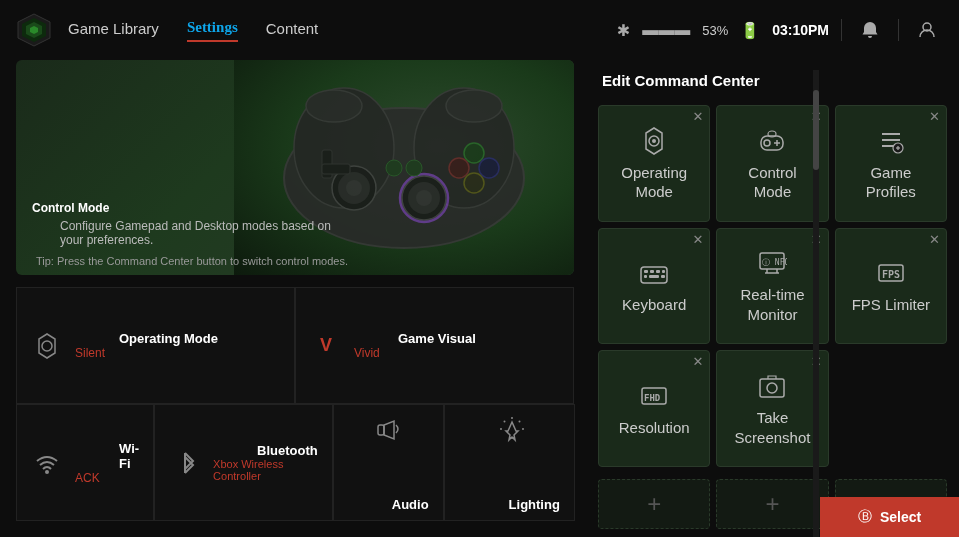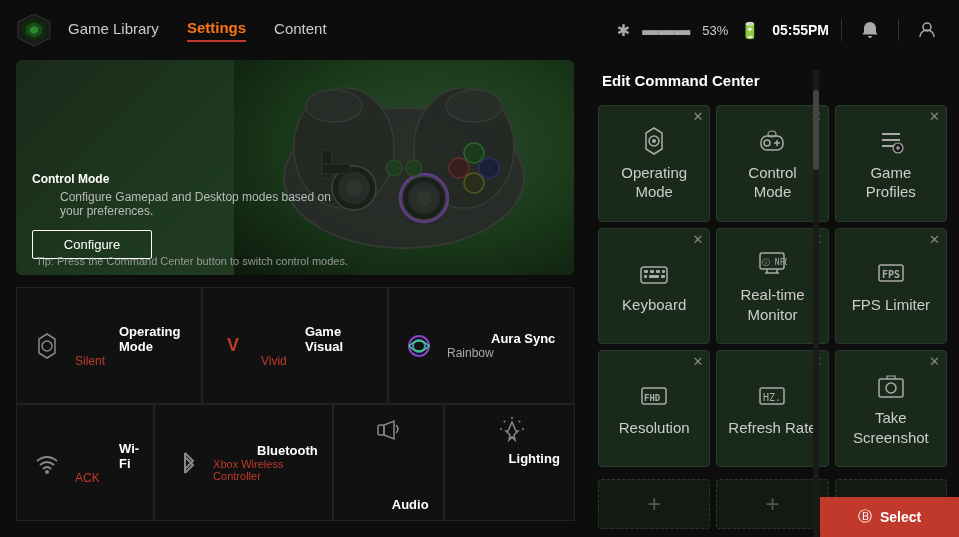--- a/index.html
+++ b/index.html
@@ -34,23 +34,24 @@
       align-items: center;
     }
     .nav-link {
       font-size: 15px;
       color: #ccc;
       cursor: pointer;
       text-decoration: none;
       padding-bottom: 4px;
     }
     .nav-link.active {
-      color: #f97316;
+      color: #0ea5e9;
       font-weight: 600;
       border-bottom: 2px solid #c0392b;
+      font-family: Liberation Serif, serif;
     }
     .nav-right {
       margin-left: auto;
       display: flex;
       align-items: center;
       gap: 12px;
       font-size: 13px;
       color: #ccc;
     }
     .nav-right .time { font-weight: 600; color: #fff; font-size: 14px; }
@@ -305,21 +306,21 @@
     <a class="nav-link">Game Library</a>
     <a class="nav-link active">Settings</a>
     <a class="nav-link">Content</a>
   </div>
 
   <div class="nav-right">
     <span style="font-size:16px;color:#aaa;">✱</span>
     <span style="font-size:16px;color:#aaa;">▬▬▬</span>
     <span>53%</span>
     <span style="font-size:16px;">🔋</span>
-    <span class="time">05:55PM</span>
+    <span class="time">03:10PM</span>
     <span style="width:1px;height:22px;background:#333;display:inline-block;"></span>
     <div class="nav-icon-btn">
       <svg width="20" height="20" viewBox="0 0 20 20">
           <path d="M10 2a6 6 0 0 1 6 6v4l1.5 2.5H2.5L4 12V8a6 6 0 0 1 6-6zm0 16a2 2 0 0 0 2-2H8a2 2 0 0 0 2 2z" fill="#aaa"></path>
         </svg>
     </div>
     <span style="width:1px;height:22px;background:#333;display:inline-block;"></span>
     <div class="nav-icon-btn">
       <svg width="20" height="20" viewBox="0 0 20 20">
           <circle cx="10" cy="7" r="4" fill="none" stroke="#aaa" stroke-width="1.5"></circle>
@@ -364,21 +365,20 @@
           <circle cx="150" cy="100" r="8" fill="#1e3a1e" stroke="#2a5a2a" stroke-width="1"></circle>
 
           <ellipse cx="70" cy="38" rx="28" ry="16" fill="#2a2a2a" stroke="#3a3a3a" stroke-width="1.5"></ellipse>
           <ellipse cx="210" cy="38" rx="28" ry="16" fill="#2a2a2a" stroke="#3a3a3a" stroke-width="1.5"></ellipse>
         </svg>
       </div>
 
       <div class="hero-text">
         <div class="hero-title">Control Mode</div>
         <div class="hero-desc">Configure Gamepad and Desktop modes based on your preferences.</div>
-        <button class="configure-btn">Configure</button>
       </div>
       <div class="hero-tip">Tip: Press the Command Center button to switch control modes.</div>
     </div>
 
     <div class="bottom-grid">
 
       <div class="grid-row">
         <div class="grid-cell">
           <div class="cell-icon">
             <svg width="28" height="28" viewBox="0 0 28 28">
@@ -389,33 +389,20 @@
           <div class="cell-content">
             <span class="cell-label">Operating Mode</span>
             <span class="cell-value">Silent</span>
           </div>
         </div>
         <div class="grid-cell">
           <div class="cell-icon" style="font-size:18px;font-weight:900;color:#c0392b;">V</div>
           <div class="cell-content">
             <span class="cell-label">Game Visual</span>
             <span class="cell-value">Vivid</span>
-          </div>
-        </div>
-        <div class="grid-cell">
-          <div class="cell-icon">
-            <svg width="28" height="28" viewBox="0 0 28 28">
-                <circle cx="14" cy="14" r="10" fill="none" stroke="#8844cc" stroke-width="2"></circle>
-                <circle cx="14" cy="14" r="6" fill="none" stroke="#4488cc" stroke-width="2"></circle>
-                <path d="M4,14 Q14,4 24,14 Q14,24 4,14" fill="none" stroke="#44cc88" stroke-width="1.5"></path>
-              </svg>
-          </div>
-          <div class="cell-content">
-            <span class="cell-label">Aura Sync</span>
-            <span class="cell-value normal">Rainbow</span>
           </div>
         </div>
       </div>
 
       <div class="grid-row">
         <div class="grid-cell">
           <div class="cell-icon">
             <svg width="28" height="28" viewBox="0 0 28 28">
                 <path d="M4,12 Q14,4 24,12" fill="none" stroke="#888" stroke-width="2"></path>
                 <path d="M7,16 Q14,10 21,16" fill="none" stroke="#888" stroke-width="2"></path>
@@ -442,21 +429,21 @@
         <div class="grid-cell" style="flex-direction:column;align-items:center;justify-content:space-between;gap:6px;">
           <div class="cell-icon">
             <svg width="28" height="28" viewBox="0 0 28 28">
                 <rect x="4" y="10" width="6" height="10" rx="2" fill="none" stroke="#888" stroke-width="1.5"></rect>
                 <polygon points="10,10 10,20 20,24 20,6" fill="none" stroke="#888" stroke-width="1.5"></polygon>
                 <path d="M22,10 Q26,14 22,18" fill="none" stroke="#888" stroke-width="1.5"></path>
               </svg>
           </div>
           <span class="cell-label">Audio</span>
         </div>
-        <div class="grid-cell" style="flex-direction:column;align-items:center;justify-content:flex-start;gap:6px;padding-left:20px;">
+        <div class="grid-cell" style="flex-direction:column;align-items:center;justify-content:space-between;gap:6px;padding-left:20px;">
           <div class="cell-icon">
             <svg width="28" height="28" viewBox="0 0 28 28">
                 <path d="M14,3 L14,3 M3,14 L3,14 M25,14 L25,14 M6.5,6.5 L6.5,6.5 M21.5,6.5 L21.5,6.5" stroke="#888" stroke-width="2" stroke-linecap="round"></path>
                 <polygon points="14,7 18,16 20,16 16,20 17,25 14,22 11,25 12,20 8,16 10,16" fill="none" stroke="#888" stroke-width="1.5"></polygon>
                 <line x1="12" y1="23" x2="16" y2="23" stroke="#888" stroke-width="1.5"></line>
               </svg>
           </div>
           <span class="cell-label">Lighting</span>
         </div>
       </div>
@@ -555,30 +542,20 @@
         <span class="close-x">✕</span>
         <div class="cmd-icon">
           <svg width="30" height="30" viewBox="0 0 30 30">
               <rect x="3" y="7" width="24" height="16" rx="2" fill="none" stroke="#aaa" stroke-width="1.5"></rect>
               <text x="5" y="20" font-size="9" fill="#aaa" font-family="monospace" font-weight="bold">FHD</text>
             </svg>
         </div>
         <span class="cmd-label">Resolution</span>
       </div>
 
-      <div class="cmd-tile">
-        <span class="close-x">✕</span>
-        <div class="cmd-icon">
-          <svg width="30" height="30" viewBox="0 0 30 30">
-              <rect x="3" y="7" width="24" height="16" rx="2" fill="none" stroke="#aaa" stroke-width="1.5"></rect>
-              <text x="6" y="20" font-size="10" fill="#aaa" font-family="monospace">HZ.</text>
-            </svg>
-        </div>
-        <span class="cmd-label">Refresh Rate</span>
-      </div>
 
       <div class="cmd-tile">
         <span class="close-x">✕</span>
         <div class="cmd-icon">
           <svg width="30" height="30" viewBox="0 0 30 30">
               <rect x="3" y="8" width="24" height="18" rx="2" fill="none" stroke="#aaa" stroke-width="1.5"></rect>
               <circle cx="15" cy="17" r="5" fill="none" stroke="#aaa" stroke-width="1.5"></circle>
               <path d="M11,8 L11,5 L19,5 L19,8" fill="none" stroke="#aaa" stroke-width="1.2"></path>
             </svg>
         </div>

